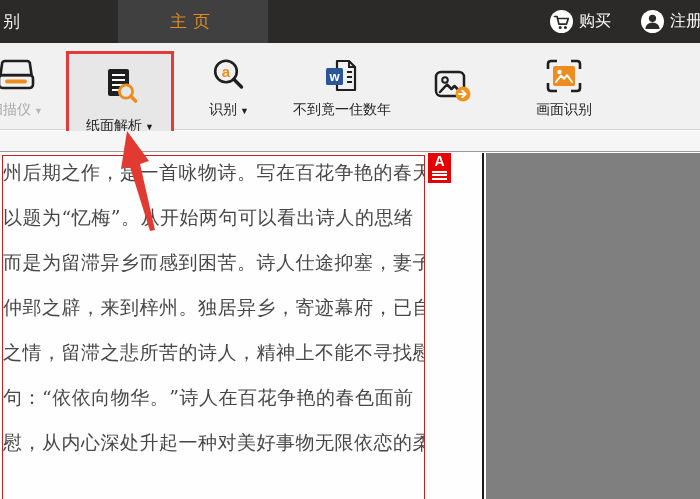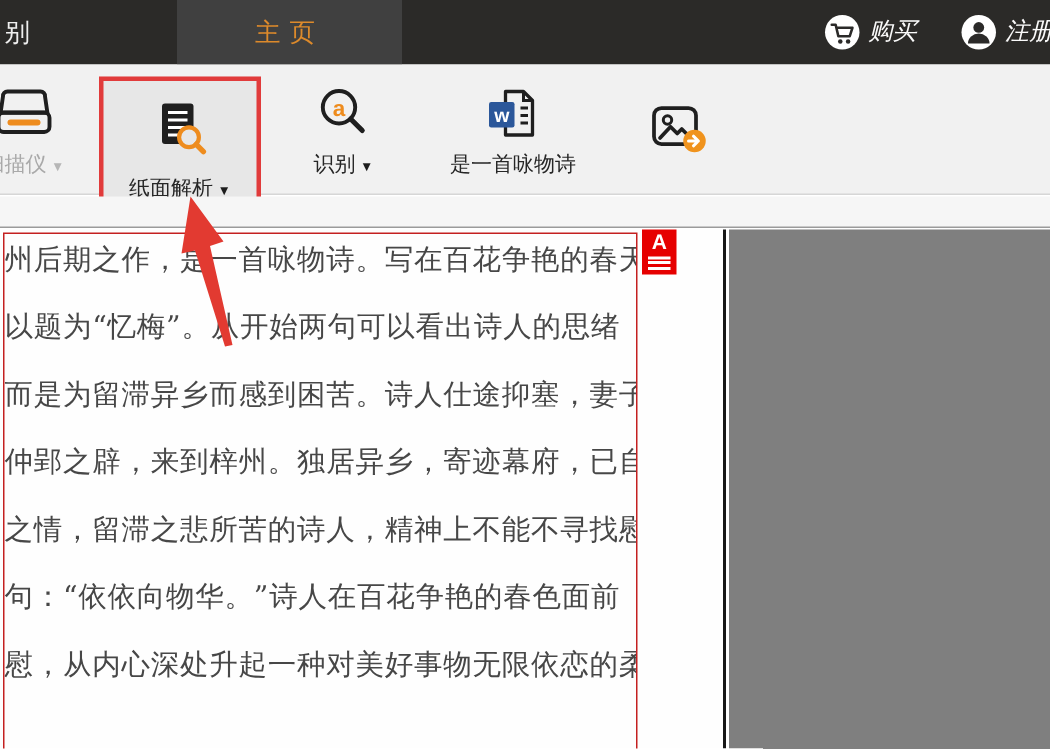--- a/index.html
+++ b/index.html
@@ -13,21 +13,21 @@
   .tab-active { position:absolute; left:118px; top:0; width:150px; height:43px;
                 background:#404040; display:flex; align-items:center; justify-content:center; }
   .tab-active .lbl { color:#dd8a2b; font-size:17px; letter-spacing:6px; }
   .tab-view { position:absolute; left:300px; top:0; width:92px; height:43px;
               display:flex; align-items:center; justify-content:center;
               color:#f3f3f3; font-size:17px; letter-spacing:6px; }
   .tb-action { position:absolute; top:0; height:43px; display:flex; align-items:center; gap:6px; }
   .act-buy { left:550px; } .act-reg { left:641px; }
   .circle { width:23px; height:23px; border-radius:50%; background:#ffffff;
             display:flex; align-items:center; justify-content:center; flex:0 0 auto; }
-  .tb-action .lbl { color:#fafafa; font-size:16px; white-space:nowrap;font-style:italic; }
+  .tb-action .lbl { color:#fafafa; font-size:16px; white-space:nowrap; }
 
   
   .toolbar { position:absolute; left:0; top:43px; width:700px; height:87px;
              background:#f1f1f1; border-bottom:1px solid #d6d6d6; }
   .tb-item { position:absolute; top:8px; height:70px; display:flex; flex-direction:column;
              align-items:center; justify-content:flex-end; }
   .tb-item .ic { flex:1; display:flex; align-items:center; justify-content:center; }
   .tb-label { font-size:14px; color:#262626; white-space:nowrap; padding-bottom:2px; }
   .tb-label .caret { font-size:9px; margin-left:3px; color:#1d1d1d; }
   .disabled .tb-label { color:#a9a9a9; }
@@ -149,36 +149,52 @@
     <span class="ic">
       <svg width="36" height="36" viewBox="0 0 36 36">
         <path d="M13,3 h12 l6,6 v23 h-18 z" fill="#f1f1f1" stroke="#1f1f1f" stroke-width="2.2" stroke-linejoin="round"></path>
         <path d="M25,3 v6 h6" fill="none" stroke="#1f1f1f" stroke-width="2"></path>
         <path d="M23,14 h5 M23,19 h5 M23,24 h5" stroke="#1f1f1f" stroke-width="2" fill="none"></path>
         <rect x="2" y="10" width="17" height="17" rx="1.5" fill="#2b579a"></rect>
         <text x="10.5" y="23" text-anchor="middle" font-size="13" font-weight="bold" font-family="Liberation Sans, sans-serif" fill="#ffffff">w</text>
       </svg>
     </span>
     <span class="tb-label">
-      <span>是一首咏物诗</span>
+      <span>不到竟一住数年</span>
     </span>
   </div>
 
   <div class="tb-item it-img">
     <span class="ic">
       <svg width="40" height="34" viewBox="0 0 40 34">
         <rect x="3" y="3" width="28" height="24" rx="5" fill="none" stroke="#1f1f1f" stroke-width="2.5"></rect>
         <circle cx="12" cy="11" r="2.8" fill="none" stroke="#1f1f1f" stroke-width="2"></circle>
         <path d="M7,23 L14,15.5 L18.5,20 L21.5,17 L26,21.5" fill="none" stroke="#1f1f1f" stroke-width="2.5" stroke-linejoin="round" stroke-linecap="round"></path>
         <circle cx="30" cy="25" r="7.5" fill="#f0931d"></circle>
         <path d="M26,25 h6.5 M29.3,21.8 L32.6,25 L29.3,28.2" fill="none" stroke="#ffffff" stroke-width="2" stroke-linecap="round" stroke-linejoin="round"></path>
       </svg>
     </span>
   </div>
 
+  <div class="tb-item it-screen">
+    <span class="ic">
+      <svg width="38" height="36" viewBox="0 0 38 36">
+        <path d="M3,11 V6 Q3,3 6,3 H12" fill="none" stroke="#1f1f1f" stroke-width="2.6"></path>
+        <path d="M26,3 h6 Q35,3 35,6 v5" fill="none" stroke="#1f1f1f" stroke-width="2.6"></path>
+        <path d="M35,25 v5 Q35,33 32,33 h-6" fill="none" stroke="#1f1f1f" stroke-width="2.6"></path>
+        <path d="M12,33 H6 Q3,33 3,30 v-5" fill="none" stroke="#1f1f1f" stroke-width="2.6"></path>
+        <rect x="8" y="8" width="22" height="20" rx="2" fill="#ee8c1e"></rect>
+        <circle cx="14.5" cy="14" r="2.2" fill="#ffffff"></circle>
+        <path d="M11,24 L16,17.5 L19,20.8 L22,17.2 L27,24" fill="none" stroke="#ffffff" stroke-width="2" stroke-linejoin="round" stroke-linecap="round"></path>
+      </svg>
+    </span>
+    <span class="tb-label">
+      <span>画面识别</span>
+    </span>
+  </div>
 </div>
 
 <div class="substrip"></div>
 
 <div class="content">
   <div class="page">
     <div class="ocr-region"></div>
 
     <div class="doc-text">
       <div class="doc-line">州后期之作，是一首咏物诗。写在百花争艳的春天，</div>

